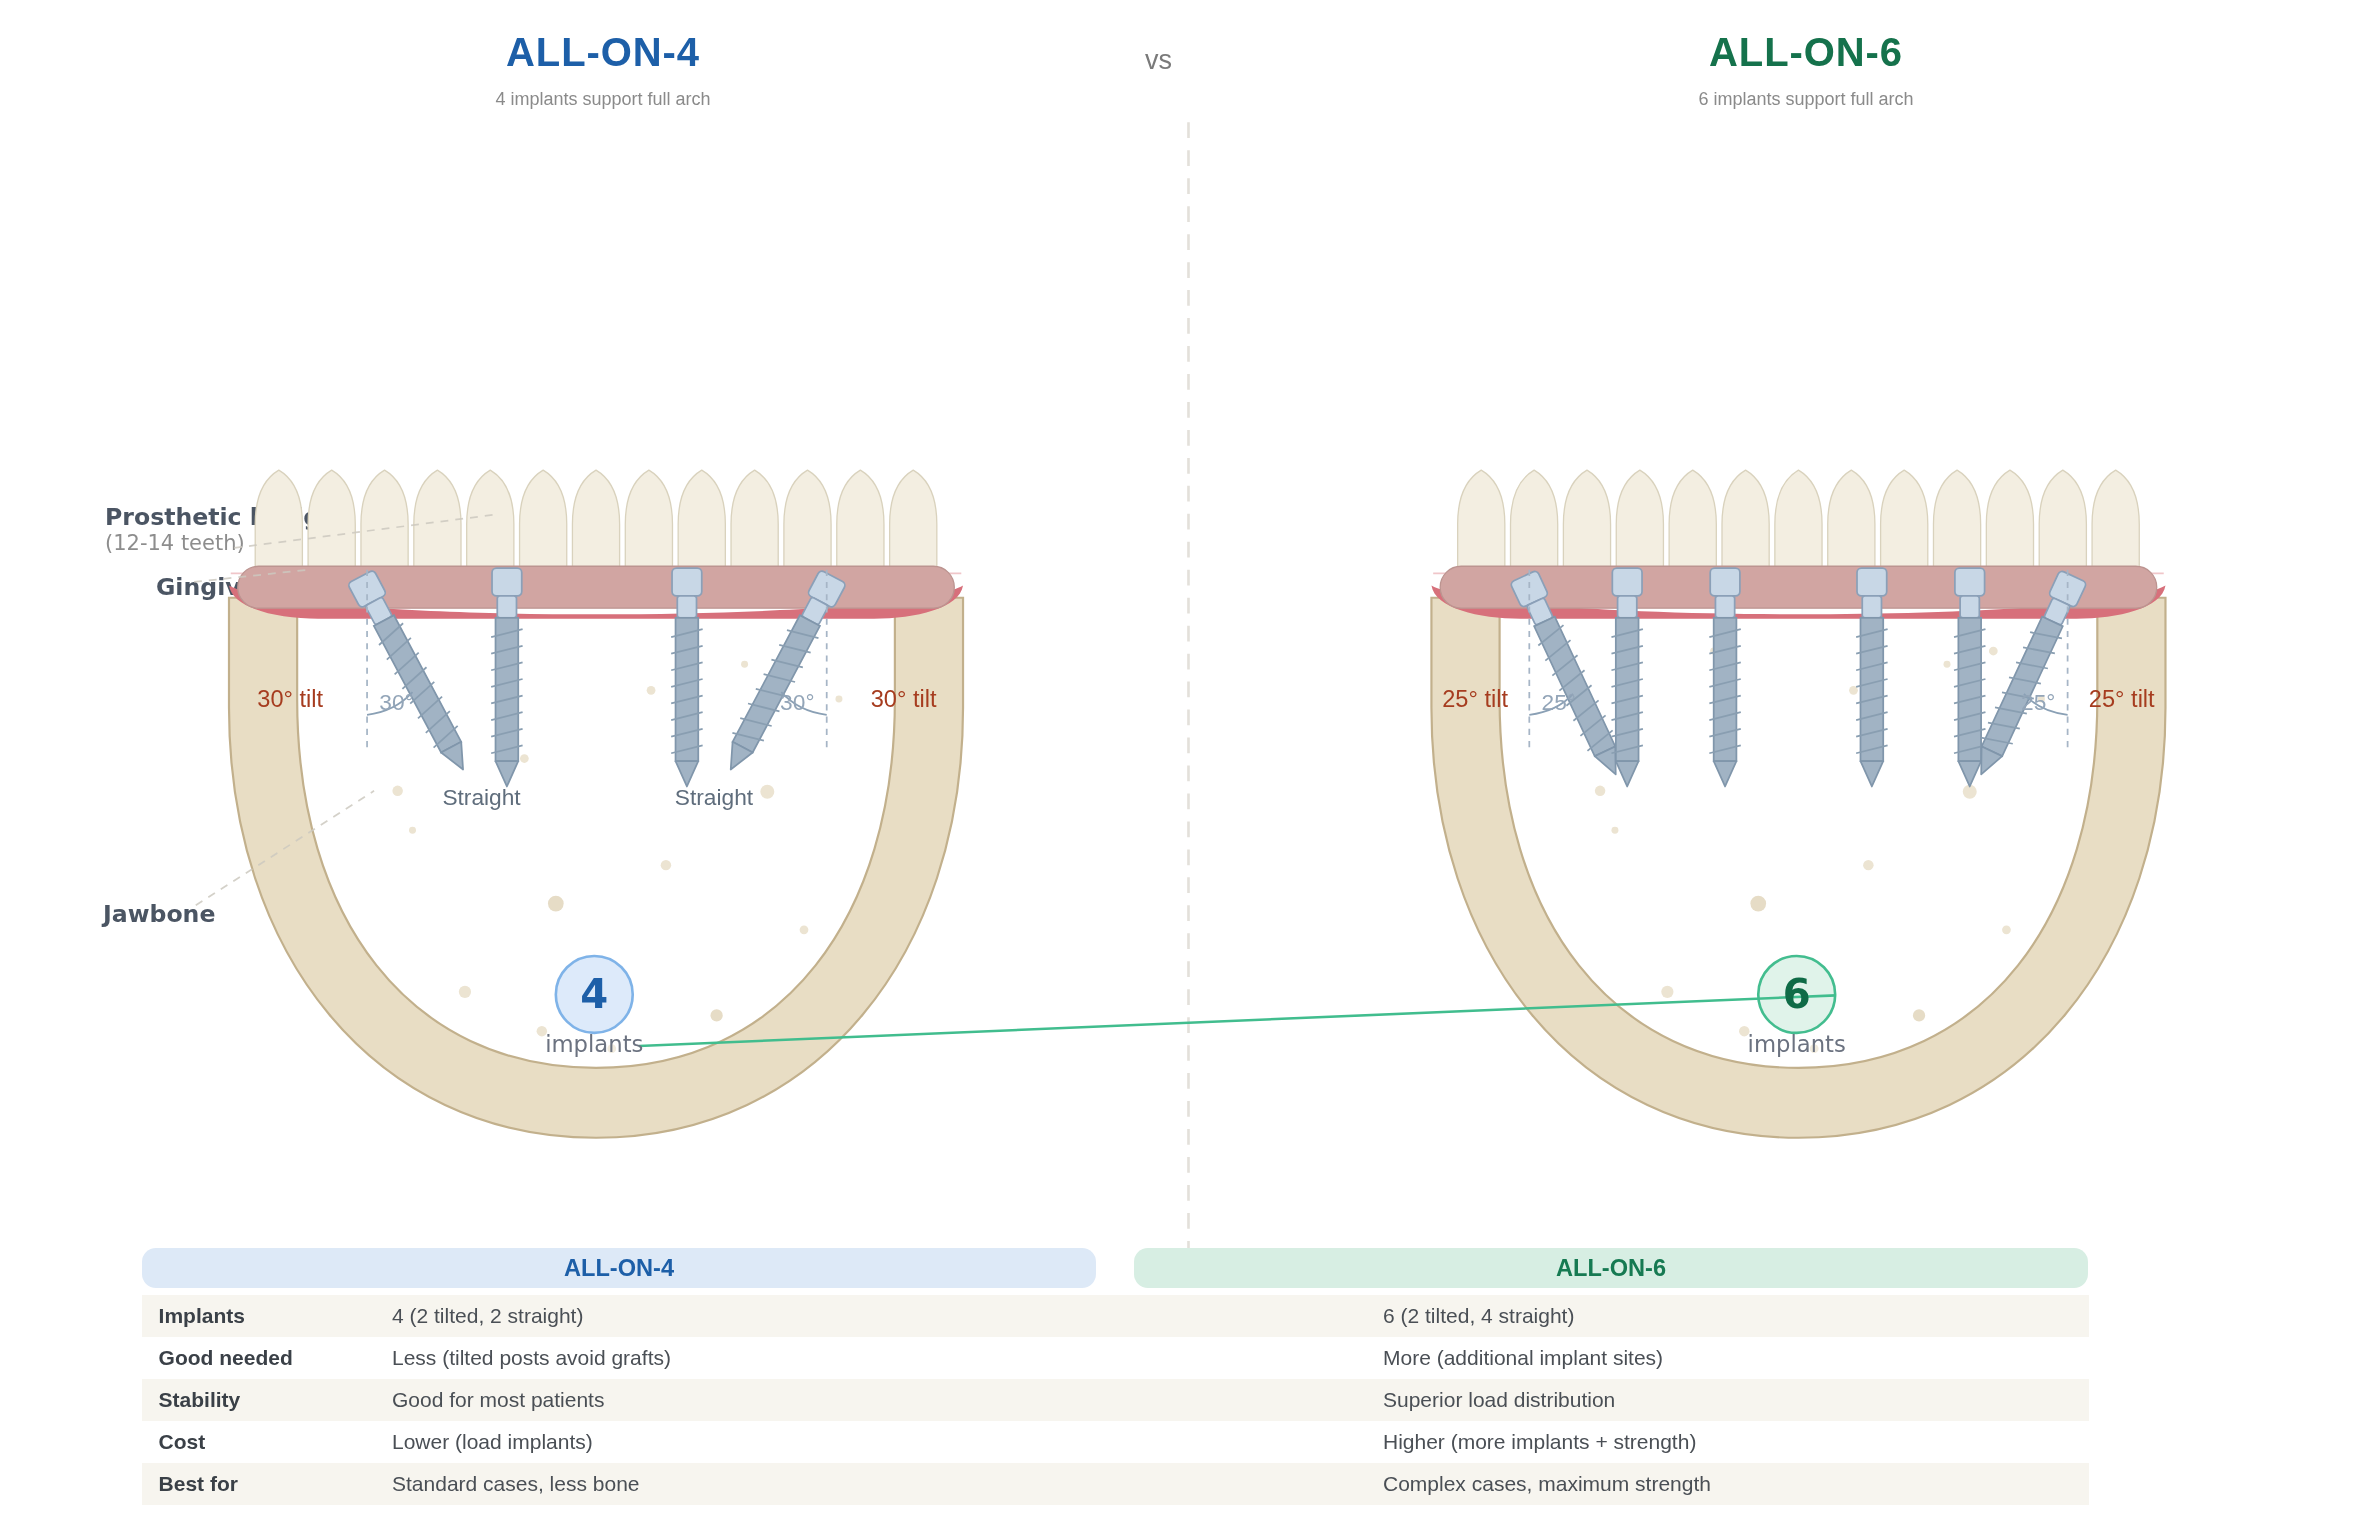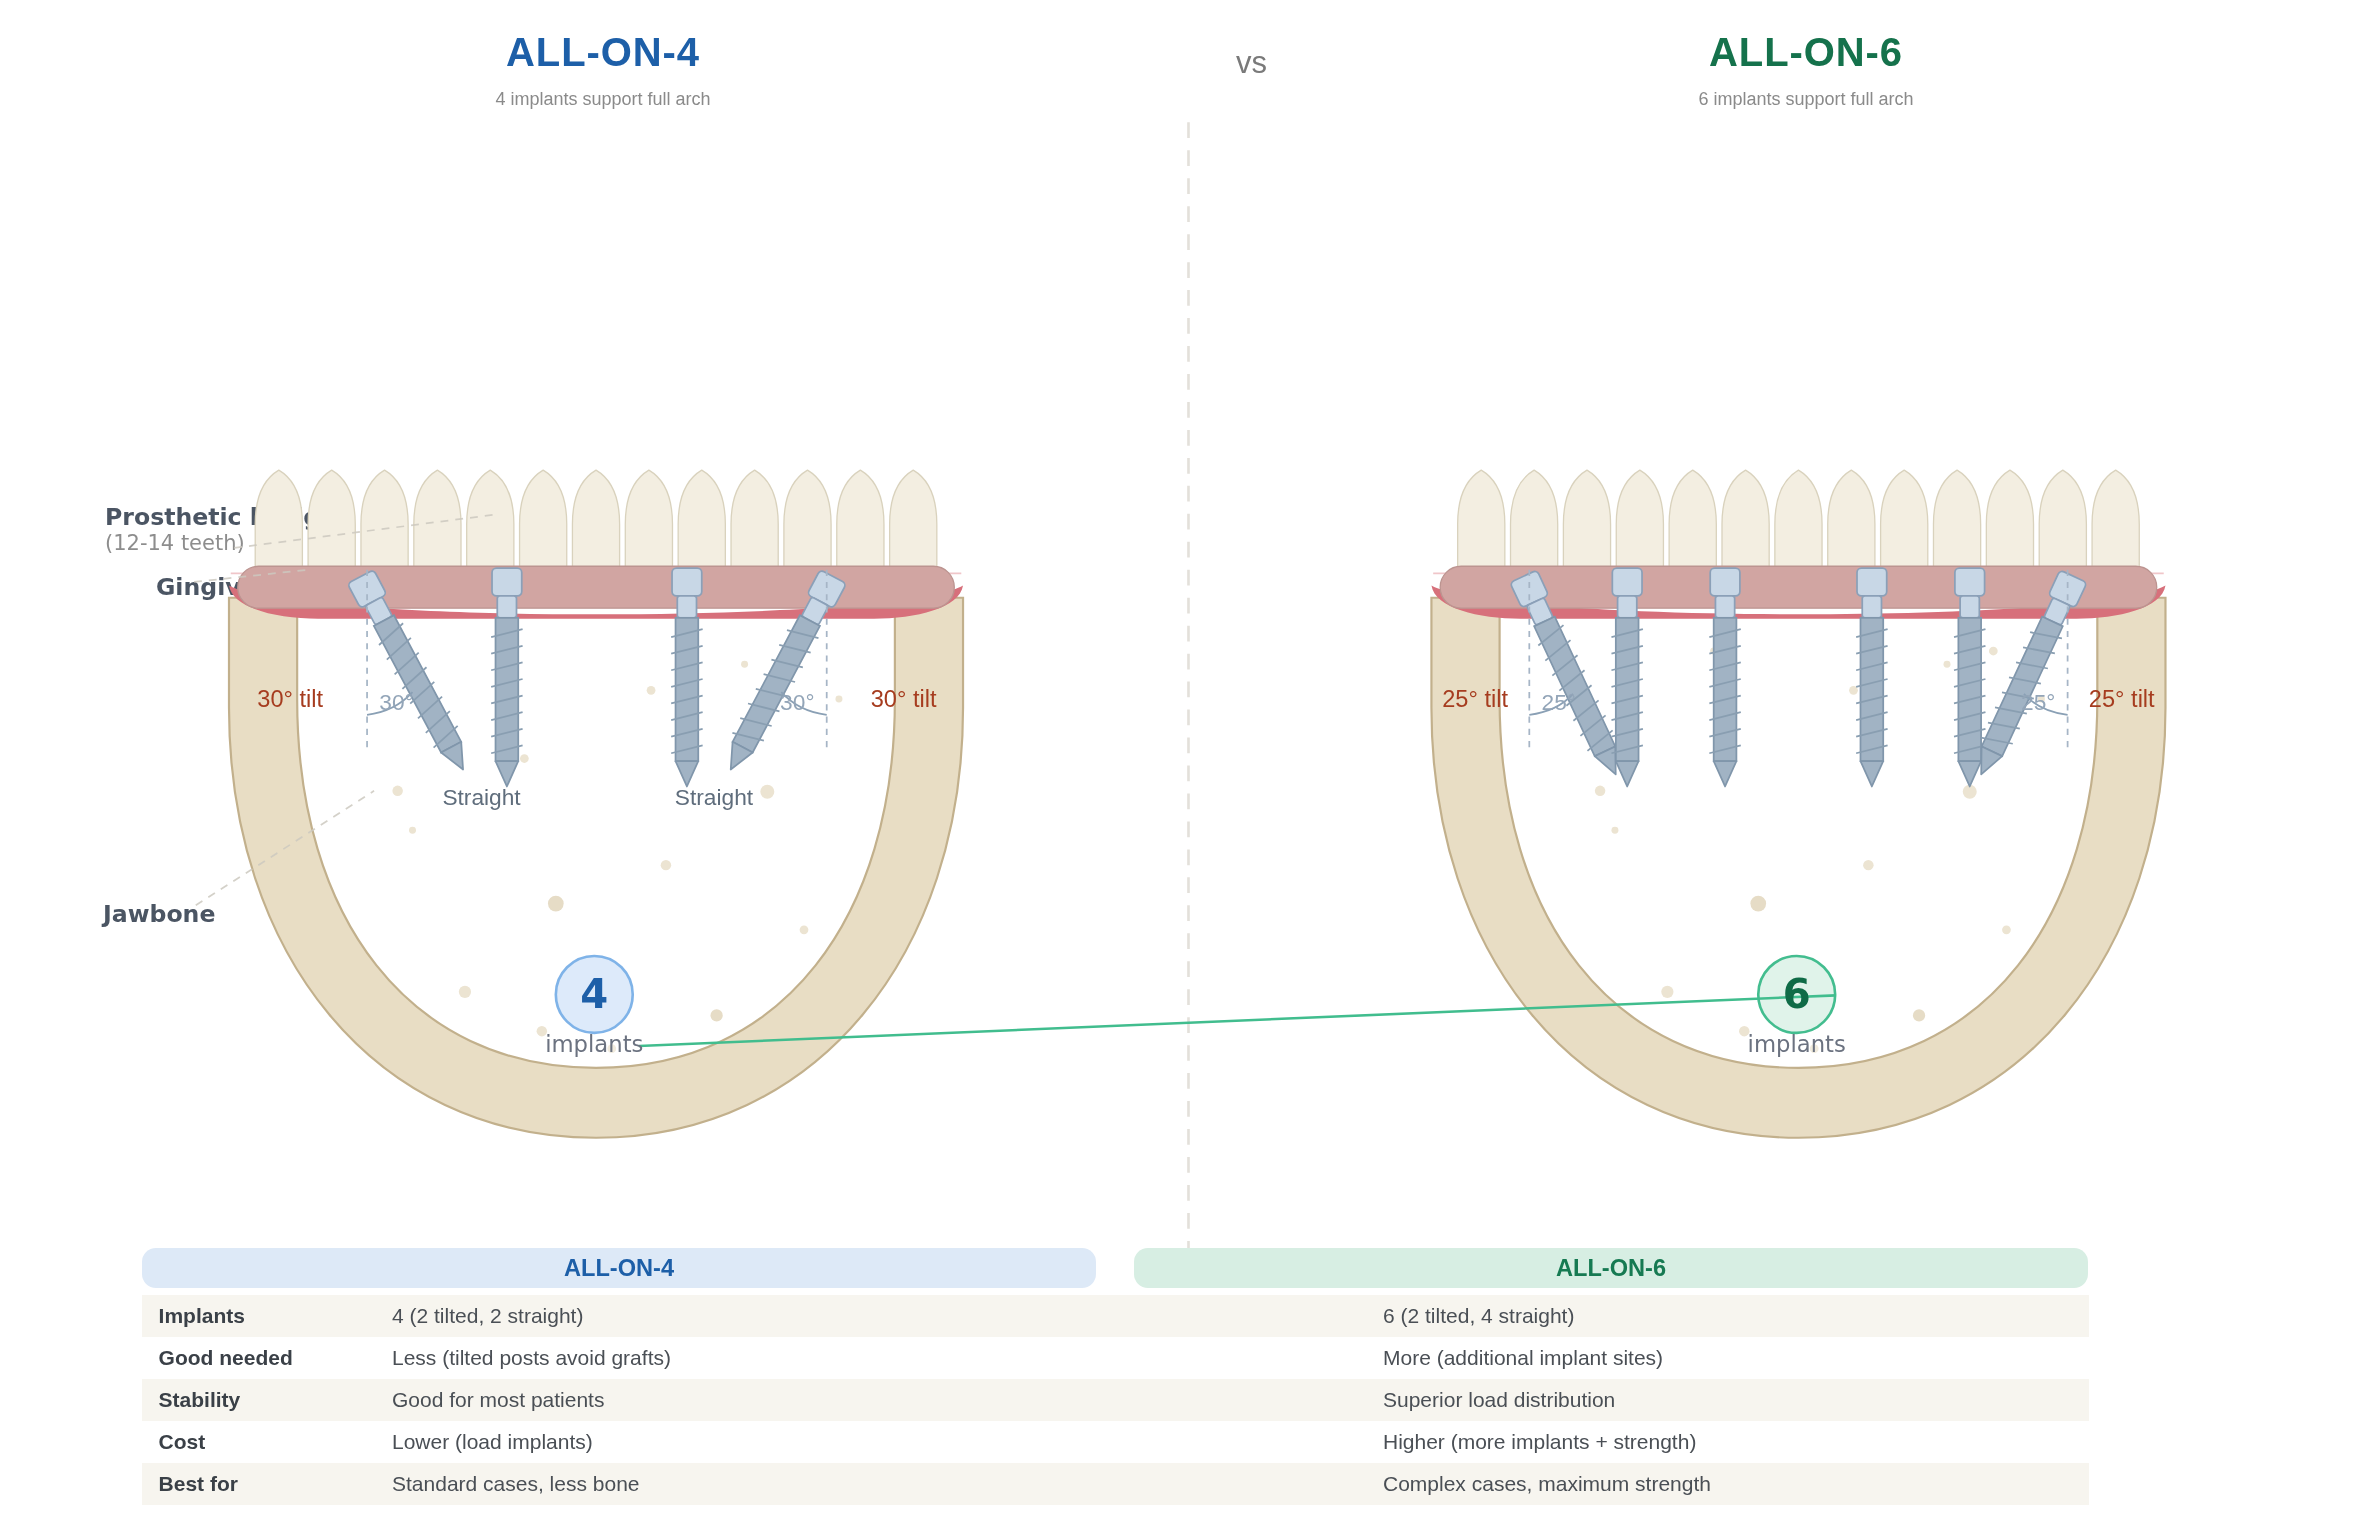--- a/index.html
+++ b/index.html
@@ -4,21 +4,21 @@
 <style>
   html,body{margin:0;padding:0;background:#ffffff;}
   .page{position:relative;width:2377px;height:1538px;background:#ffffff;overflow:hidden;
         font-family:"Liberation Sans",sans-serif;}
   svg{position:absolute;left:0;top:0;}
   .abs{position:absolute;}
   .title{width:612px;text-align:center;font-size:40px;font-weight:bold;letter-spacing:0.9px;}
   .title-blue{color:#1d5fa8;}
   .title-green{color:#15724c;}
   .subtitle{width:612px;text-align:center;font-size:18px;color:#8a8a8a;}
-  .vs{width:122px;text-align:right;font-size:31px;color:#7a7a7a;}
+  .vs{width:122px;text-align:left;font-size:27px;color:#7a7a7a;}
   .diaglabel{font-family:"DejaVu Sans",sans-serif;font-size:23.6px;font-weight:bold;color:#4b5563;}
   .diagsub{font-family:"DejaVu Sans",sans-serif;font-size:21px;color:#8d8d8d;}
   
   .cmp{position:absolute;left:142px;top:1248px;width:1947px;}
   .pills{display:flex;gap:38px;}
   .pill{width:954px;height:40px;border-radius:14px;text-align:center;line-height:40px;
         font-size:23.6px;font-weight:bold;}
   .pill-blue{background:#dde9f7;color:#1d5fa8;}
   .pill-green{background:#d7eee3;color:#167a52;}
   .rows{margin-top:7px;}

